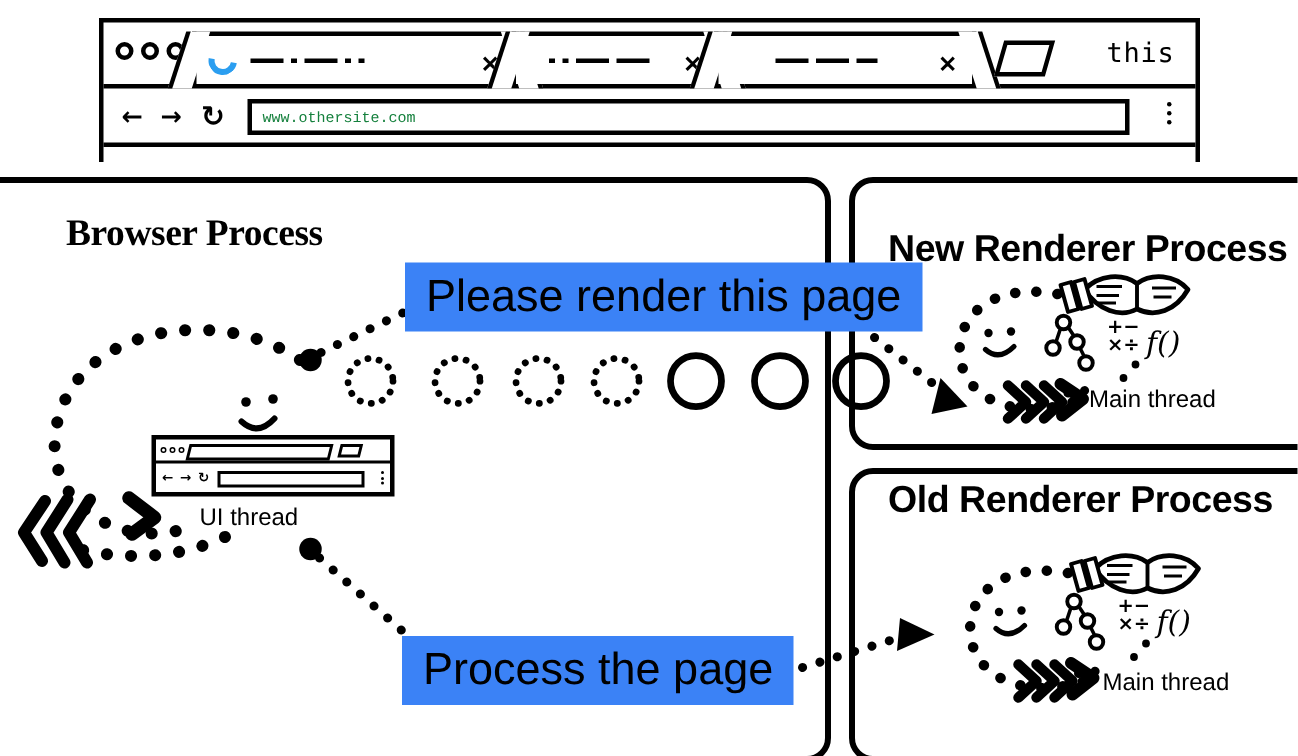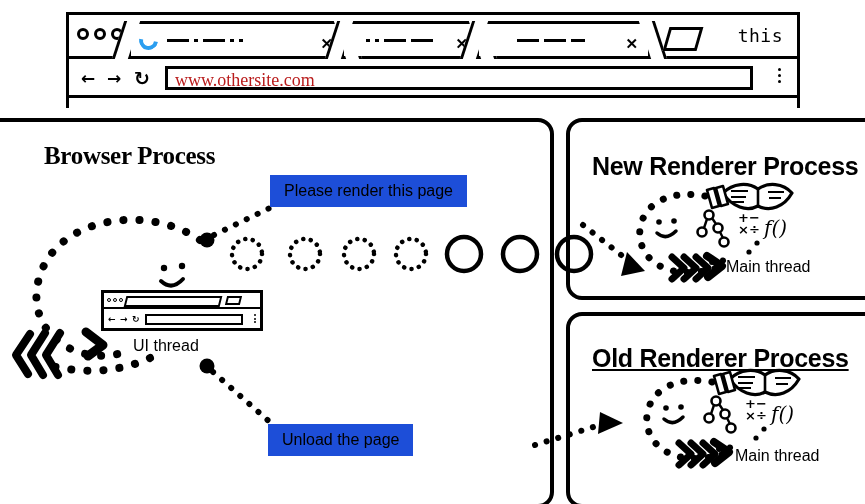--- a/index.html
+++ b/index.html
@@ -81,22 +81,22 @@
     line-height:20px;font-family:"DejaVu Sans",sans-serif;
   }
   #nav-back{left:12px;}
   #nav-fwd{left:38px;}
   #nav-reload{left:65px;font-size:19px;}
   #urlbar{
     position:absolute;left:96px;top:7px;right:44px;height:24px;
     border:3px solid #000;box-sizing:border-box;background:#fff;
   }
   #urltext{
-    position:absolute;left:7px;top:2px;font-size:18px;color:#b91c1c;
-    font-family:Liberation Serif, serif;line-height:18px;
+    position:absolute;left:7px;top:2px;font-size:10px;color:#15803d;
+    font-family:Liberation Mono, monospace;line-height:18px;
   }
   #kebab{position:absolute;right:16px;top:9px;display:flex;flex-direction:column;gap:3px;}
   .kdot{width:3px;height:3px;border-radius:50%;background:#000;}
 
   
   .panel{
     position:absolute;border:4px solid #000;background:#fff;box-sizing:border-box;
   }
   #browser-process{
     left:-22px;top:118px;width:576px;height:390px;border-radius:0 16px 16px 0;
@@ -107,26 +107,26 @@
   #old-renderer{
     left:566px;top:312px;width:320px;height:196px;border-radius:16px 0 0 16px;
   }
   .panel-title{
     position:absolute;font-size:25px;font-weight:bold;color:#000;
     letter-spacing:-0.3px;white-space:nowrap;
     font-family:"Liberation Sans",sans-serif;
   }
   #bp-title{left:62px;top:20px;font-family:Liberation Serif, serif;}
   #nr-title{left:22px;top:30px;}
-  #or-title{left:22px;top:28px;text-decoration:underline;}
+  #or-title{left:22px;top:3px;}
 
   
   .msg{
-    position:absolute;background:#1d4ed8;color:#000;
-    font-size:16px;line-height:1;padding:8px 14px;white-space:nowrap;
+    position:absolute;background:#3b82f6;color:#000;
+    font-size:30px;line-height:1;padding:8px 14px;white-space:nowrap;
     font-family:"Liberation Sans",sans-serif;
   }
   #msg-render{left:270px;top:175px;}
   #msg-unload{left:268px;top:424px;}
 
   
   #overlay{position:absolute;left:0;top:0;width:865px;height:504px;pointer-events:none;}
 
   .lbl{
     position:absolute;font-size:16px;color:#000;white-space:nowrap;
@@ -420,15 +420,15 @@
           <i class="uti-kd"></i>
       </div>
     </div>
   </div>
 
   <div class="lbl" id="ui-thread-label">UI thread</div>
   <div class="lbl" id="nr-mt-label">Main thread</div>
   <div class="lbl" id="or-mt-label">Main thread</div>
 
   <div class="msg" id="msg-render">Please render this page</div>
-  <div class="msg" id="msg-unload">Unload the page</div>
+  <div class="msg" id="msg-unload">Process the page</div>
 
 </div>
 
 </body></html>

